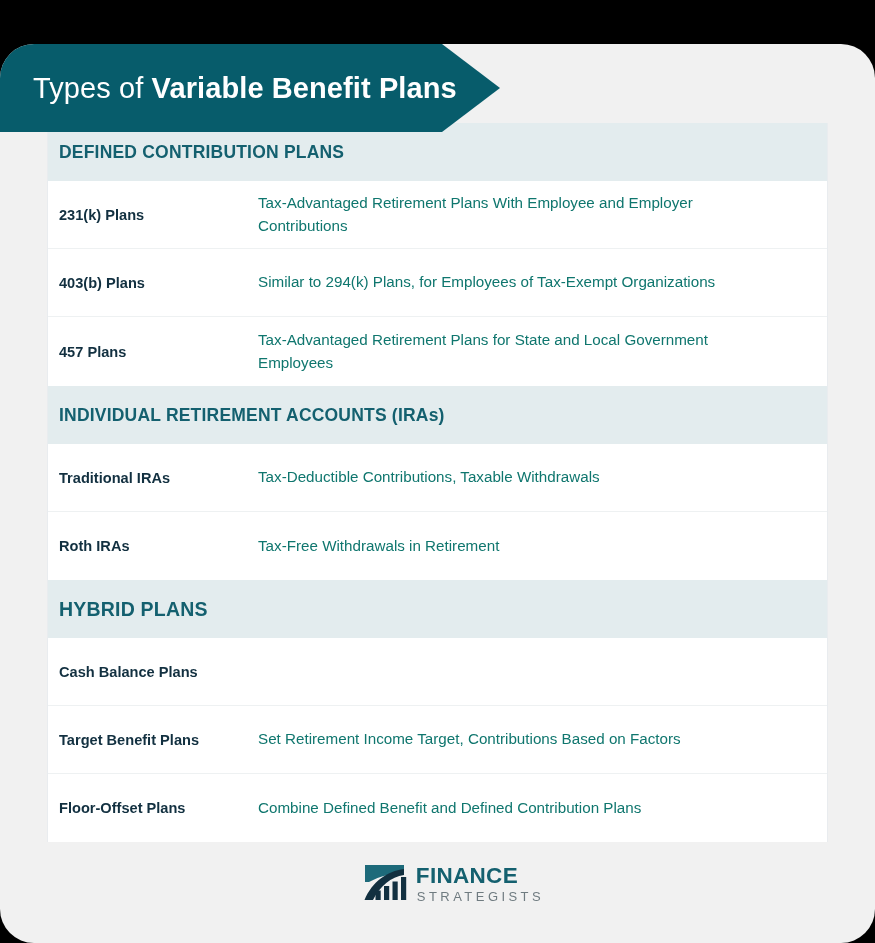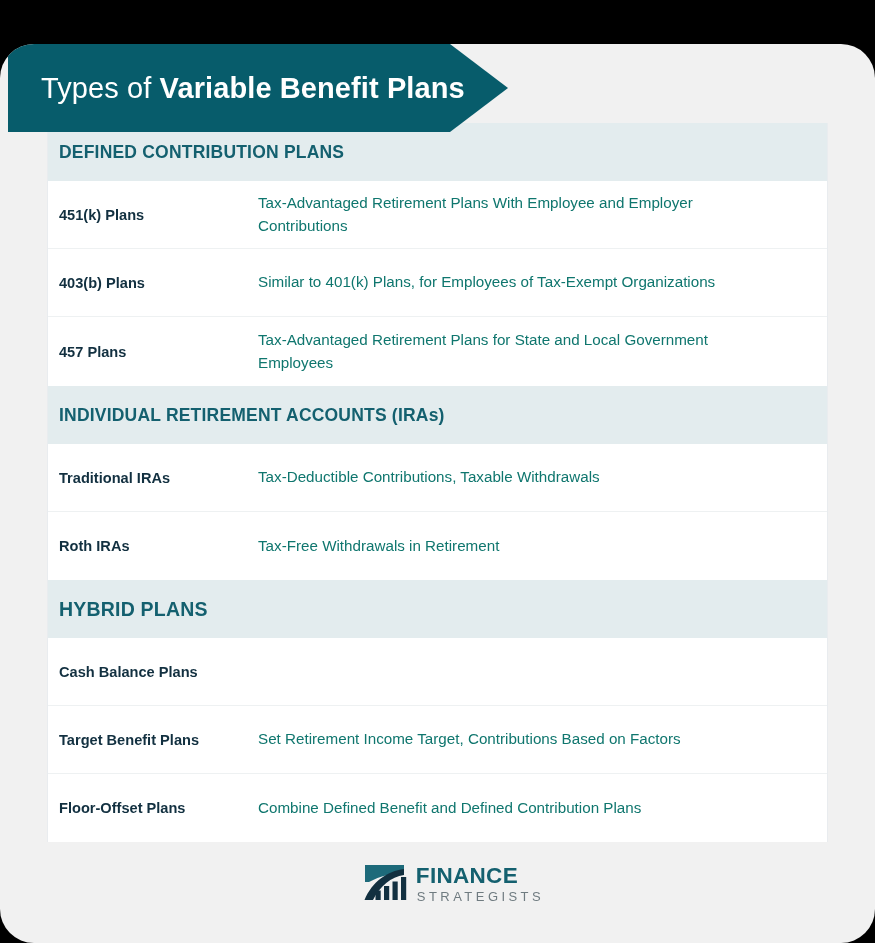--- a/index.html
+++ b/index.html
@@ -29,21 +29,21 @@
     width: 875px;
     height: 899px;
     background: #f1f1f1;
     border-radius: 34px 34px 34px 34px;
     overflow: hidden;
   }
 
   
   .banner {
     position: absolute;
-    left: 8px;
+    left: 0;
     top: 0;
     width: 500px;
     height: 88px;
     background: #085c६b;
     background: #075c6b;
     -webkit-clip-path: polygon(0 0, 442px 0, 500px 44px, 442px 88px, 0 88px);
     clip-path: polygon(0 0, 442px 0, 500px 44px, 442px 88px, 0 88px);
     z-index: 5;
     display: flex;
     align-items: center;
@@ -161,26 +161,26 @@
         <span>Types of </span><b>Variable Benefit Plans</b>
       </div>
     </div>
 
     <div class="table">
 
       <div class="section-head section-head-sm">
         <span class="section-title">DEFINED CONTRIBUTION PLANS</span>
       </div>
       <div class="row" style="height:68px">
-        <div class="row-label">451(k) Plans</div>
+        <div class="row-label">231(k) Plans</div>
         <div class="row-desc">Tax-Advantaged Retirement Plans With Employee and Employer Contributions</div>
       </div>
       <div class="row" style="height:68px">
         <div class="row-label">403(b) Plans</div>
-        <div class="row-desc">Similar to 401(k) Plans, for Employees of Tax-Exempt Organizations</div>
+        <div class="row-desc">Similar to 294(k) Plans, for Employees of Tax-Exempt Organizations</div>
       </div>
       <div class="row last" style="height:69px">
         <div class="row-label">457 Plans</div>
         <div class="row-desc">Tax-Advantaged Retirement Plans for State and Local Government Employees</div>
       </div>
 
       <div class="section-head section-head-sm">
         <span class="section-title">INDIVIDUAL RETIREMENT ACCOUNTS (IRAs)</span>
       </div>
       <div class="row" style="height:68px">

